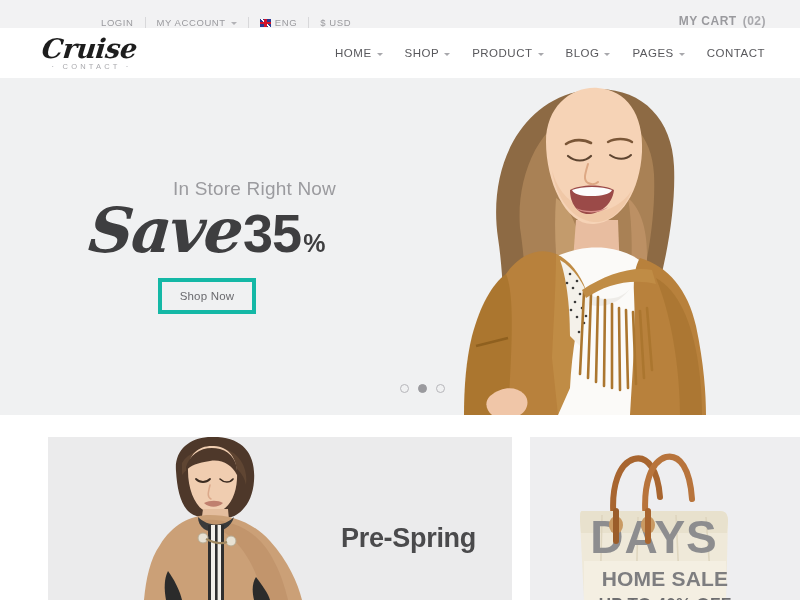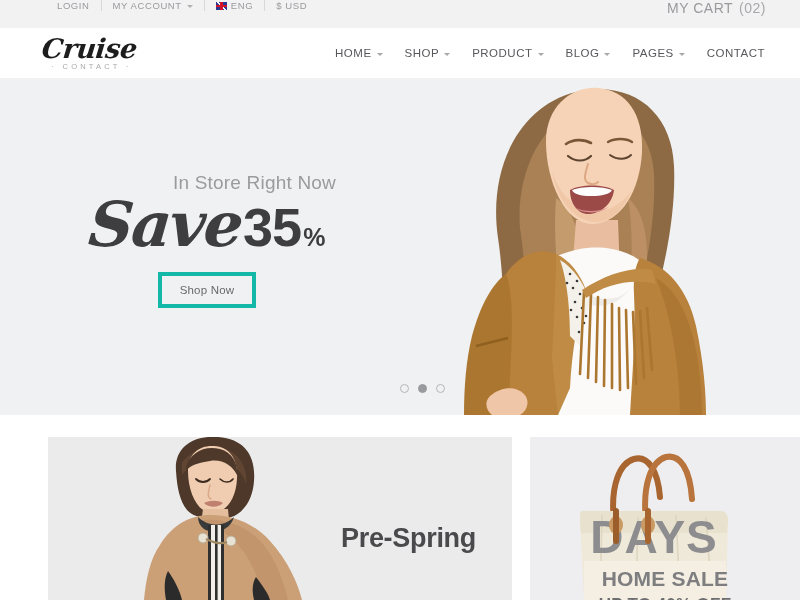--- a/index.html
+++ b/index.html
@@ -9,22 +9,23 @@
     background: #ffffff;
     font-family: "Liberation Sans", sans-serif;
     -webkit-font-smoothing: antialiased;
   }
 
   
   .topbar {
     height: 28px;
     background: #f2f2f3;
     display: flex;
-    align-items: flex-start;
+    align-items: flex-end;
     justify-content: space-between;
+    padding-left: 44px;
   }
   .topbar-left {
     display: flex;
     align-items: center;
     padding-left: 46px;
     gap: 0;
   }
   .tb-link {
     font-size: 9.5px;
     letter-spacing: 0.6px;
@@ -107,26 +108,27 @@
     width: 4.5px; height: 1.4px;
     background: #4a4a4e;
     transform: rotate(45deg);
     transform-origin: left center;
   }
   .cart {
     display: flex;
     align-items: center;
     gap: 6px;
     padding: 0 0 0 18px;
-    font-size: 14px;
+    font-size: 12px;
     letter-spacing: 0.5px;
     color: #9a9a9e;
     text-transform: uppercase;
     cursor: pointer;
     white-space: nowrap;
+    font-weight: bold;
   }
   .cart-count { color: #a8a8ac; }
 
   
   .header {
     height: 50px;
     background: #ffffff;
     display: flex;
     align-items: center;
     justify-content: space-between;
@@ -174,21 +176,21 @@
 
   
   .hero {
     position: relative;
     height: 337px;
     background: #f0f1f2;
     overflow: hidden;
   }
   .hero-copy {
     position: absolute;
-    left: 62px; top: 94px;
+    left: 62px; top: 100px;
     width: 290px;
     text-align: center;
     z-index: 3;
   }
   .hero-eyebrow {
     font-size: 19px;
     color: #9b9b9f;
     letter-spacing: 0.2px;
     text-align: right;
     padding-right: 16px;

